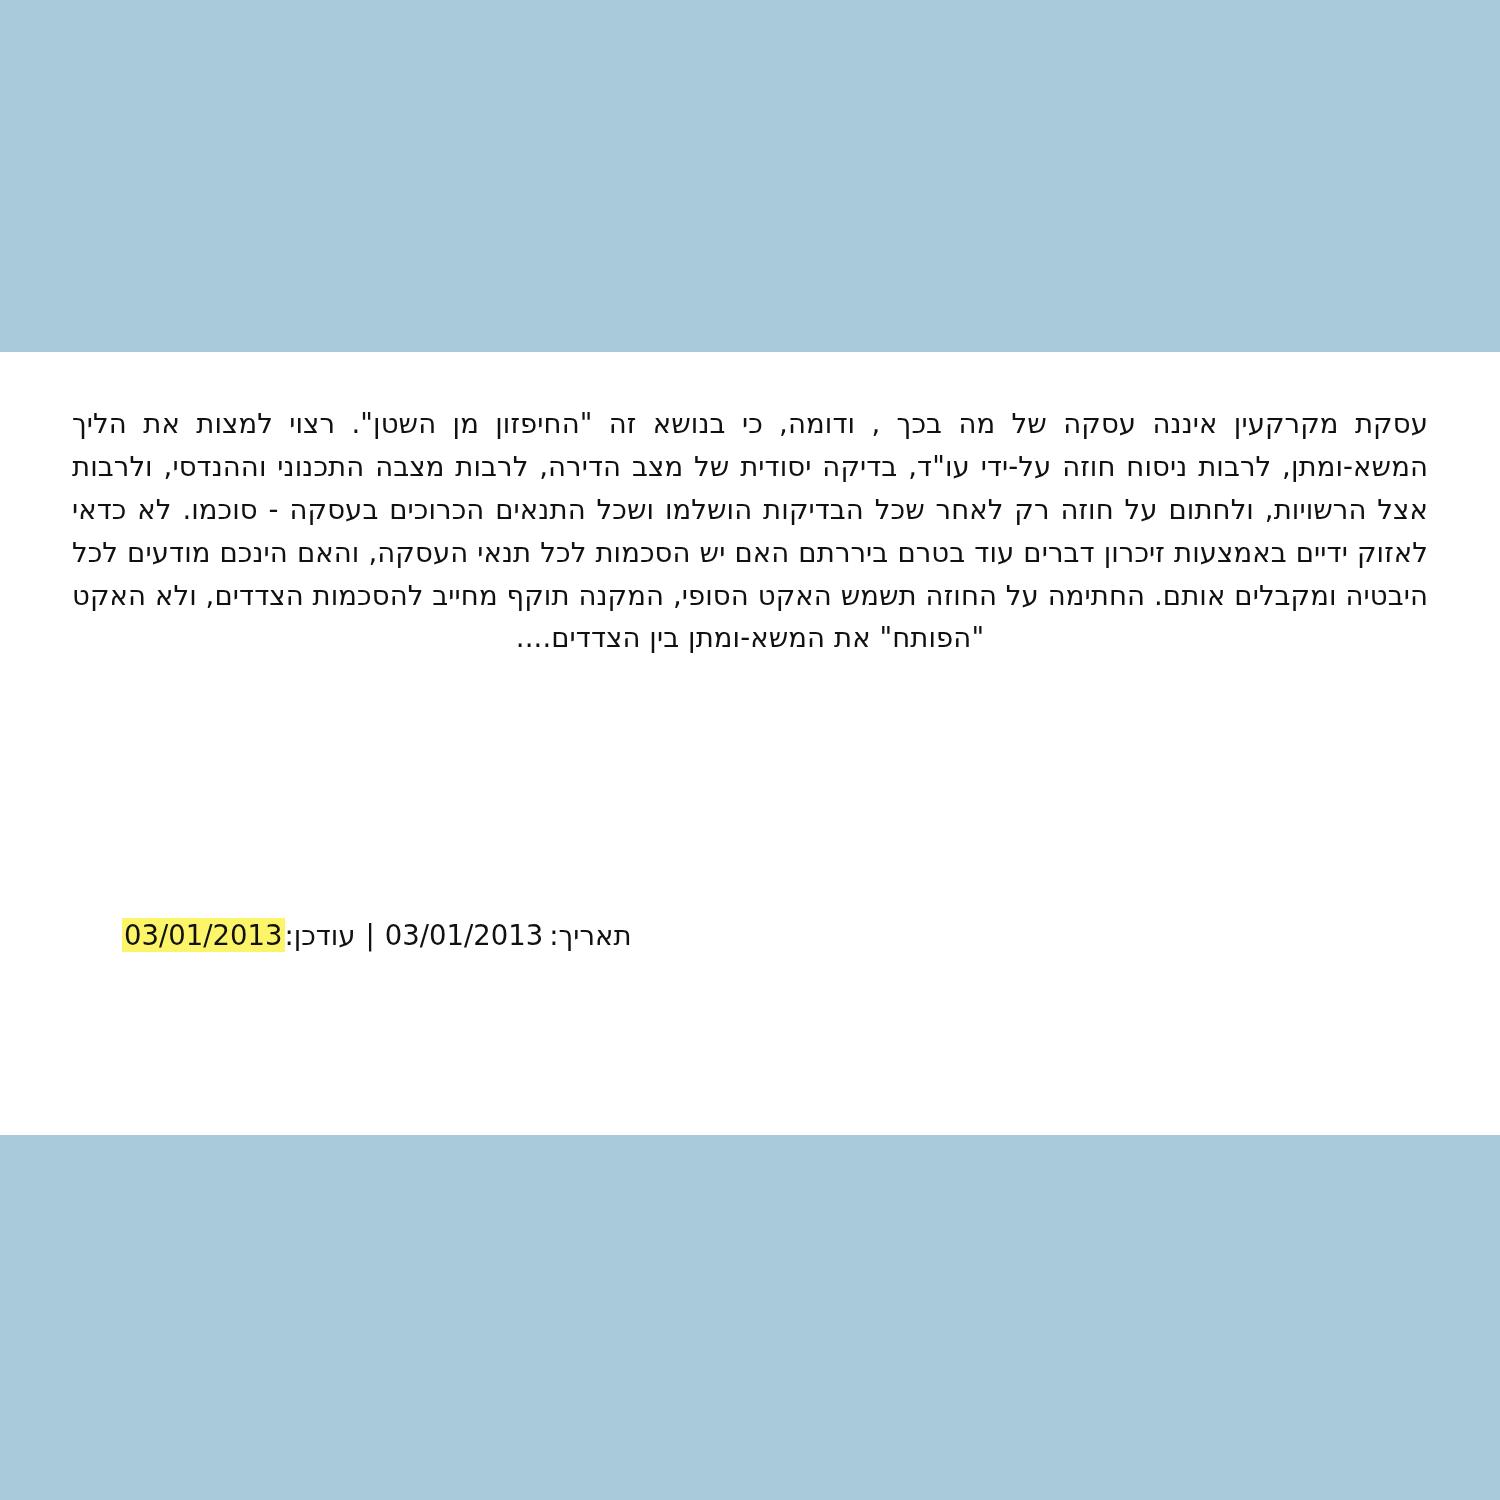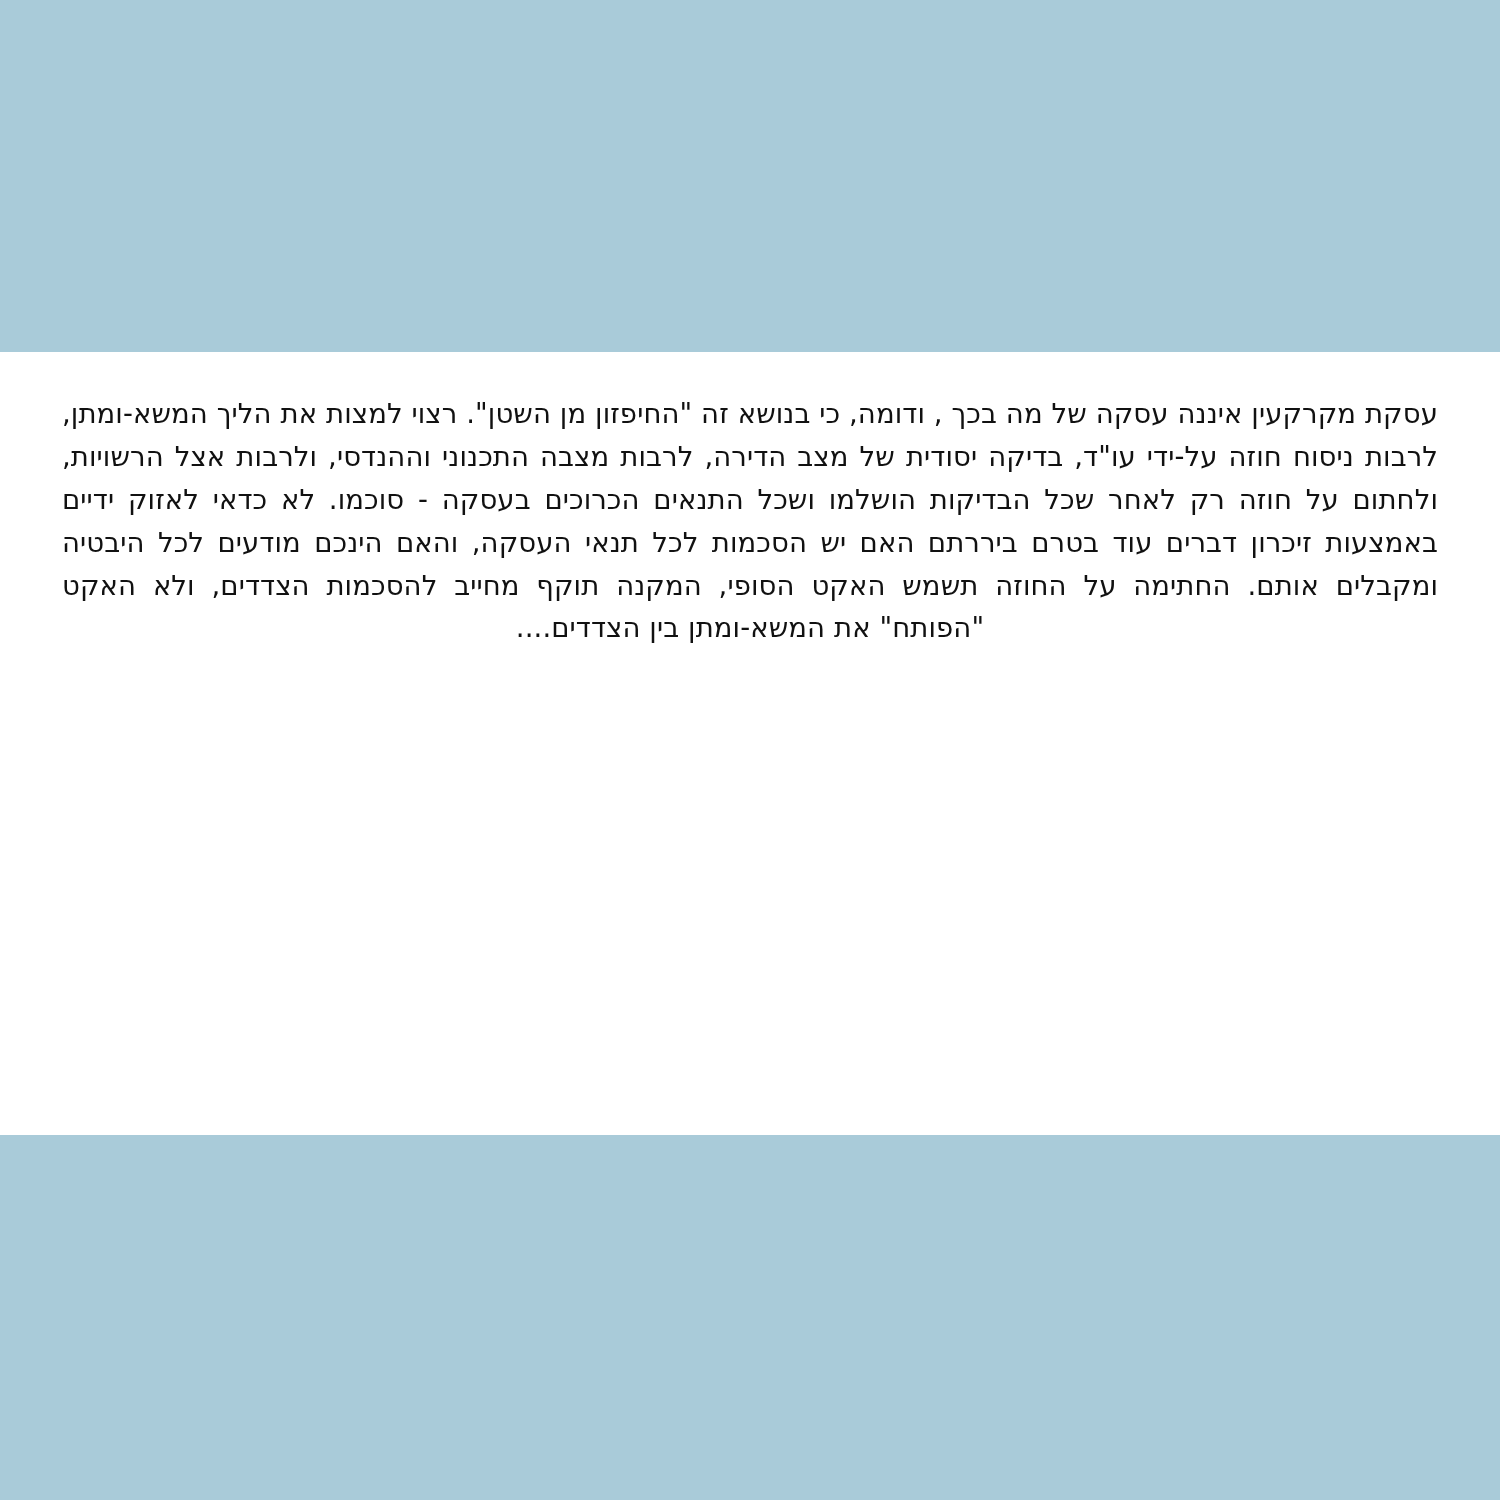--- a/index.html
+++ b/index.html
@@ -46,21 +46,21 @@
     padding: 40px 62px 0 62px;
     direction: rtl;
     text-align: justify;
   }
   .body-paragraph {
     font-size: 27.5px;
     line-height: 1.56;
     color: #111111;
     text-align: justify;
     text-align-last: center;
-    margin: 0;
+    margin: 10px;
     letter-spacing: 0.1px;
   }
   .paragraph-gap {
     height: 44px;
   }
   .meta-line {
     margin-top: 206px;
     padding-left: 60px;
     direction: rtl;
     text-align: left;
@@ -88,19 +88,22 @@
   <div class="band-top"></div>
 
   <div class="document-sheet">
     <div class="doc-inner">
 
       <p class="body-paragraph">עסקת מקרקעין איננה עסקה של מה בכך , ודומה, כי בנושא זה "החיפזון מן השטן". רצוי למצות את הליך המשא-ומתן, לרבות ניסוח חוזה על-ידי עו"ד, בדיקה יסודית של מצב הדירה, לרבות מצבה התכנוני וההנדסי, ולרבות אצל הרשויות, ולחתום על חוזה רק לאחר שכל הבדיקות הושלמו ושכל התנאים הכרוכים בעסקה - סוכמו. לא כדאי לאזוק ידיים באמצעות זיכרון דברים עוד בטרם ביררתם האם יש הסכמות לכל תנאי העסקה, והאם הינכם מודעים לכל היבטיה ומקבלים אותם. החתימה על החוזה תשמש האקט הסופי, המקנה תוקף מחייב להסכמות הצדדים, ולא האקט "הפותח" את המשא-ומתן בין הצדדים....</p>
 
       <div class="paragraph-gap"></div>
 
 
+      <div class="meta-line">
+        <span class="meta-seg">תאריך:</span><span class="meta-seg" style="padding-right:6px;">03/01/2013</span><span class="meta-sep">|</span><span class="meta-seg">עודכן:</span><span class="meta-seg highlight-date">03/01/2013</span>
+      </div>
 
     </div>
   </div>
 
   <div class="band-bottom"></div>
 
 </div>
 
 </body></html>

